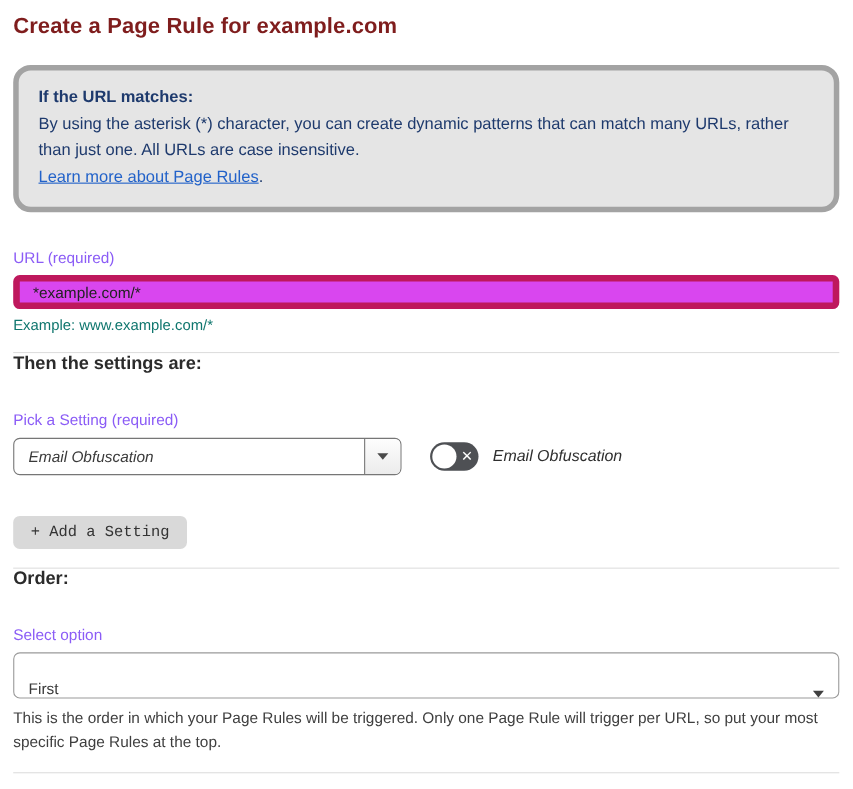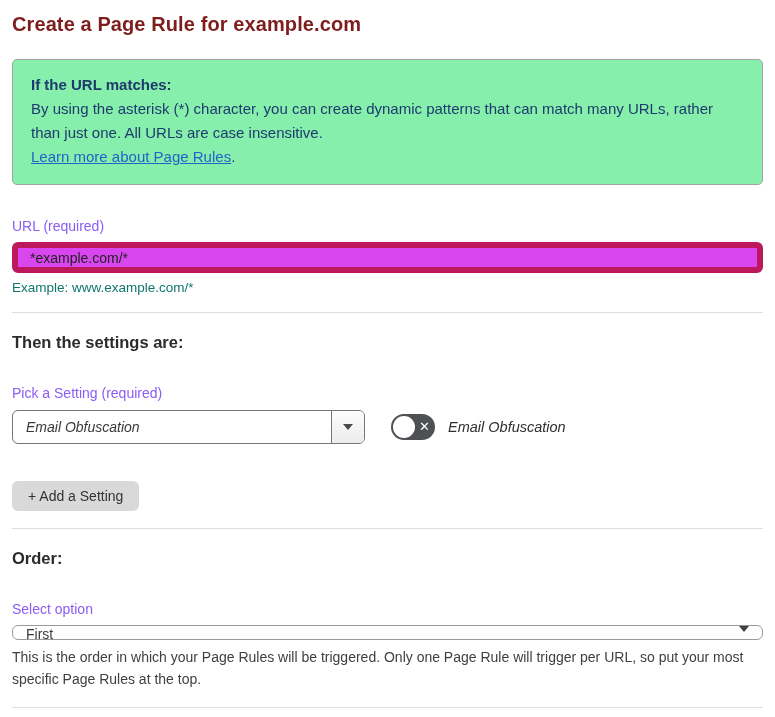--- a/index.html
+++ b/index.html
@@ -16,23 +16,23 @@
   h1.page-title {
     font-size: 20px;
     font-weight: 700;
     color: #7f1d1d;
     letter-spacing: .1px;
     margin-top: 3px;
   }
 
   .info-box {
     margin-top: 23px;
-    background: #86efac;
-    border: 1px solid #a3a3a3;
-    border-radius: 5px;
+    background: #e5e5e5;
+    border: 5px solid #a3a3a3;
+    border-radius: 16px;
     padding: 13px 18px 15px 18px;
     color: #1e3a6d;
     font-size: 15px;
     line-height: 24px;
   }
   .info-heading { font-weight: 700; }
   .info-link-row a {
     color: #2262c9;
     text-decoration: underline;
     cursor: pointer;
@@ -66,21 +66,20 @@
     color: #0f766e;
   }
 
   hr.divider {
     border: none;
     border-top: 1px solid #dedede;
     margin-top: 17px;
   }
 
   h2.section-heading {
-    margin-top: 20px;
     font-size: 16.5px;
     font-weight: 700;
     color: #2b2b2b;
   }
 
   .setting-row {
     margin-top: 9px;
     display: flex;
     align-items: center;
     font-style: italic;
@@ -142,41 +141,41 @@
     font-size: 13px;
     line-height: 1;
   }
   .toggle-label {
     margin-left: 13px;
     font-size: 14.5px;
     color: #2f2f2f;
   }
 
   button {
-    font-family: Liberation Sans, sans-serif;
+    font-family: Liberation Mono, monospace;
     border: none;
     cursor: pointer;
   }
   .grey-btn {
     height: 30px;
     padding: 0 16px;
     background: #d9d9d9;
     border-radius: 6px;
     font-size: 14px;
     color: #333333;
   }
   .add-btn { margin-top: 37px; }
 
   .full-select {
     margin-top: 8px;
     display: flex;
-    align-items: flex-start;
+    align-items: flex-end;
     justify-content: space-between;
     width: 751px;
-    height: 15px;
+    height: 42px;
     border: 1px solid #9a9a9a;
     border-radius: 6px;
     background: #ffffff;
     font-size: 14px;
     color: #3a3a3a;
     cursor: pointer;
   }
   .full-select .select-text { padding-left: 13px; }
   .full-select .caret-plain {
     margin-right: 13px;

